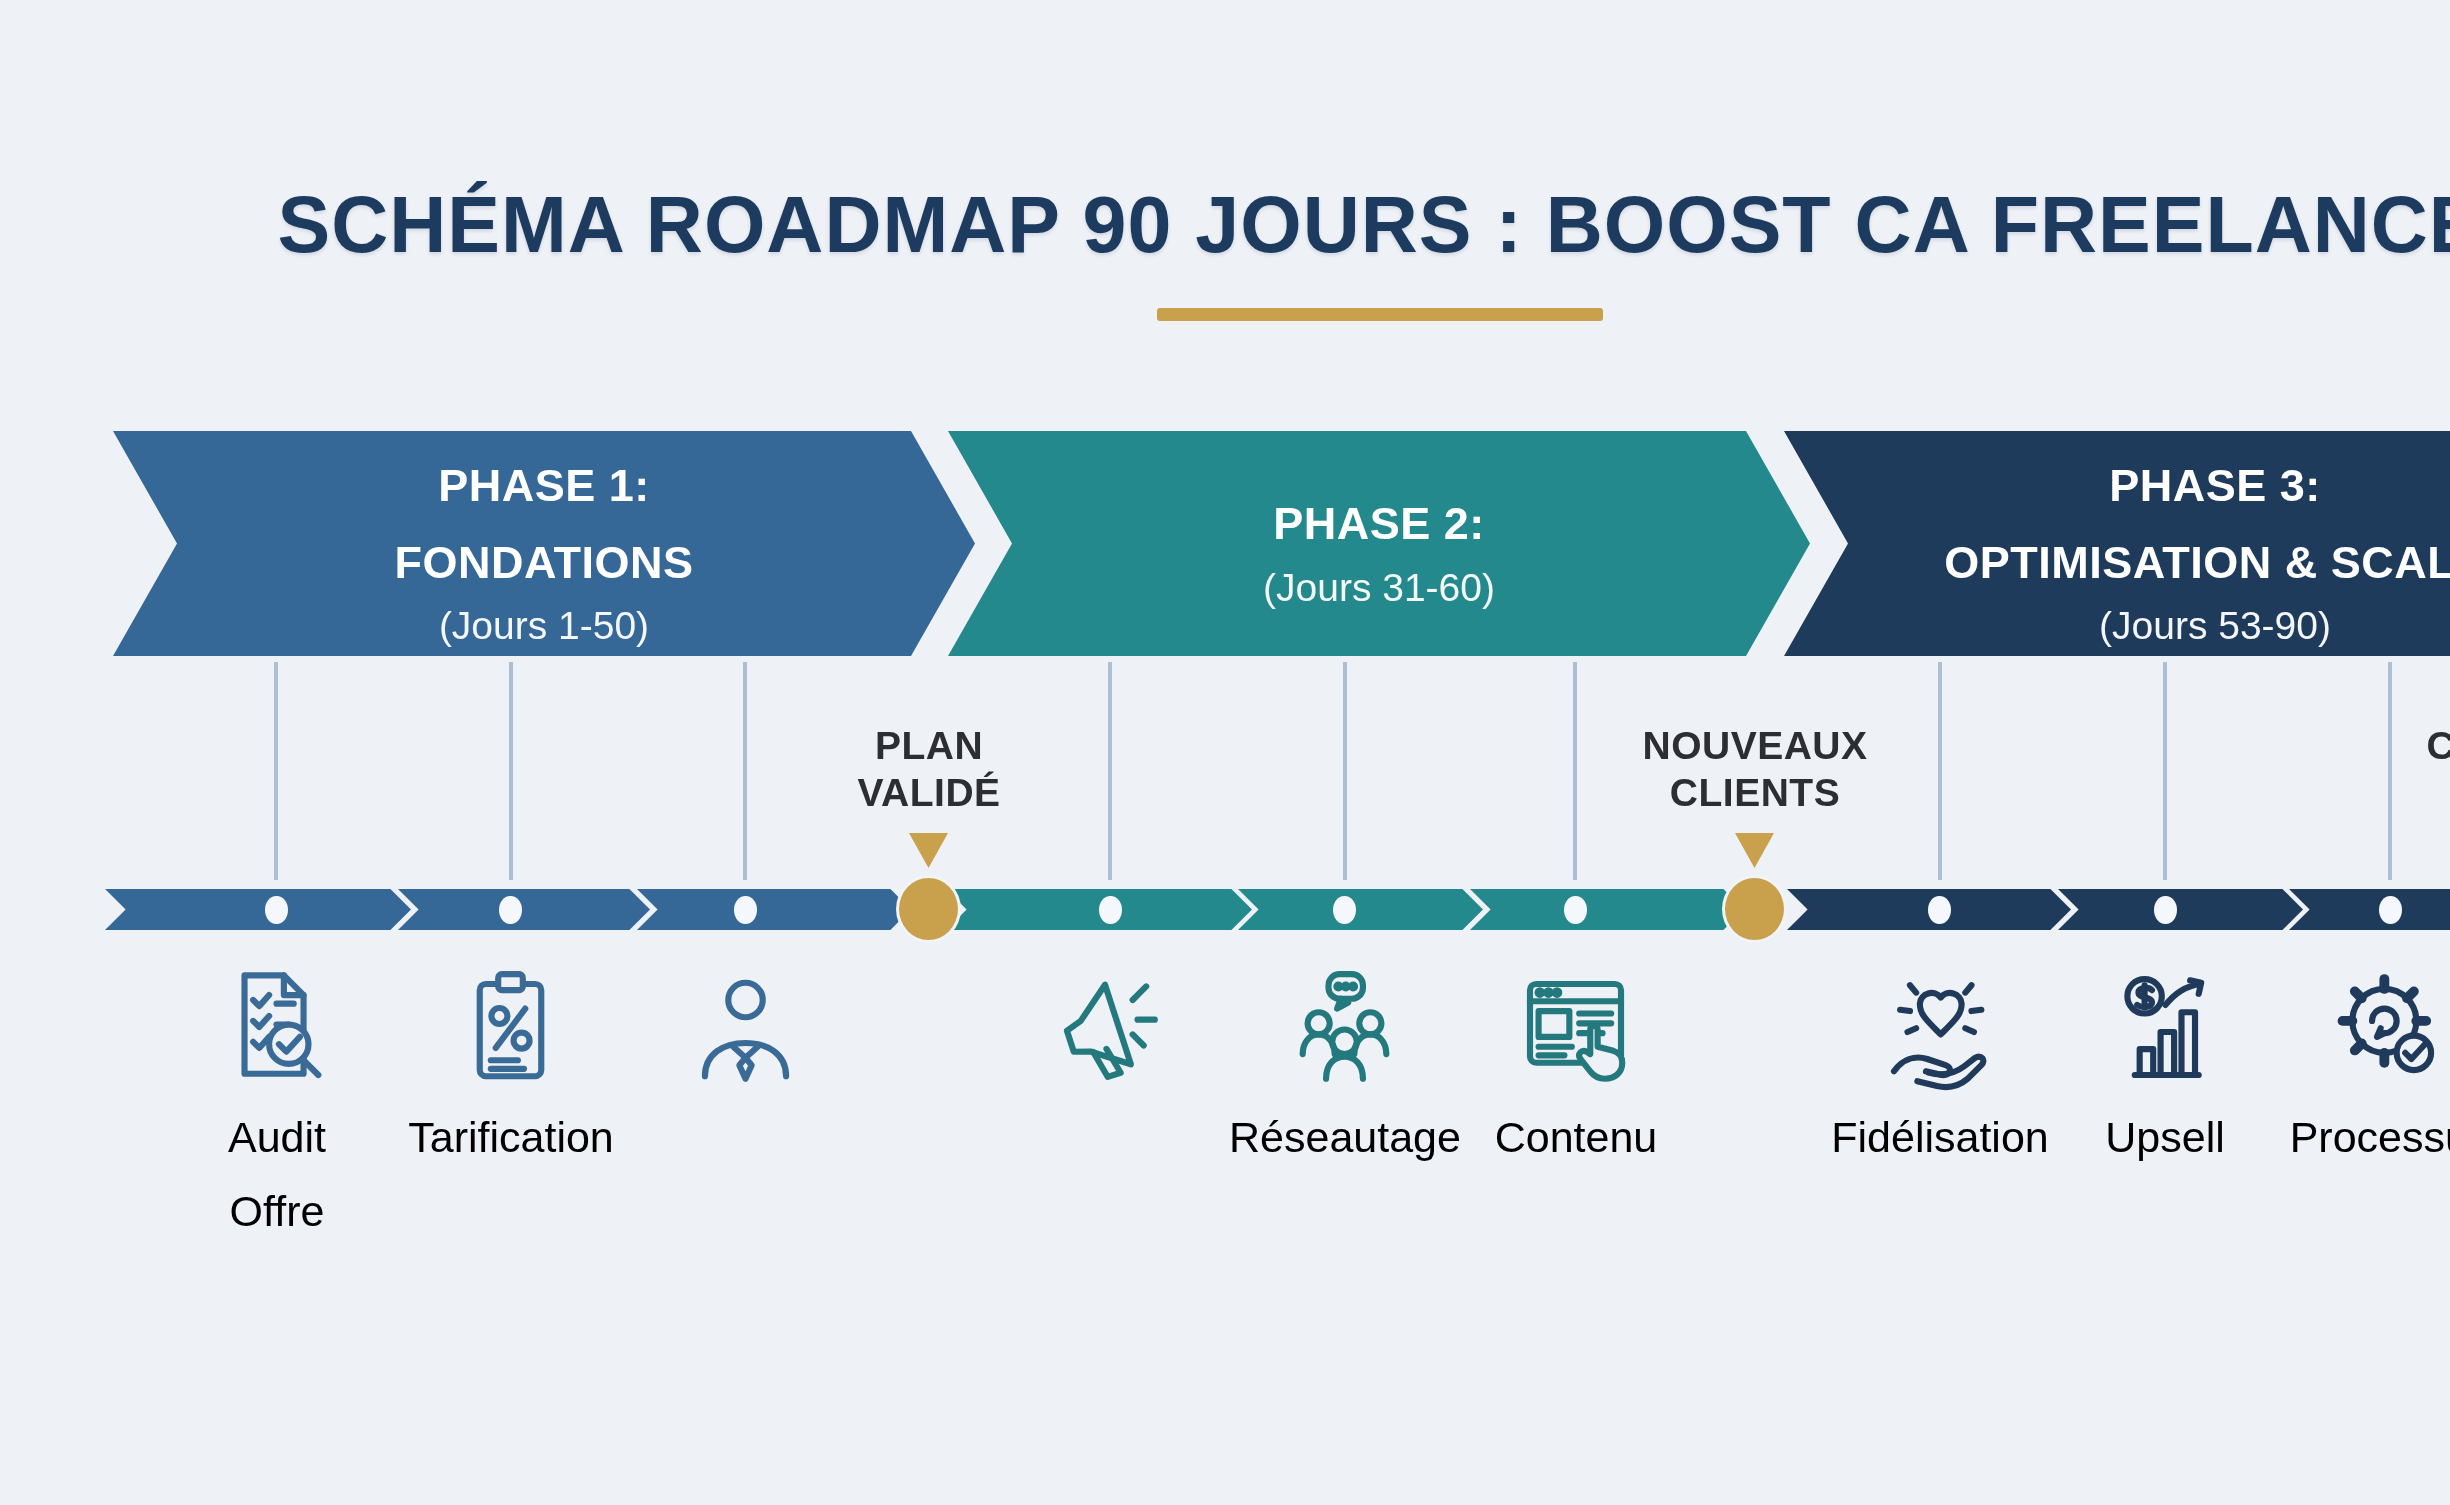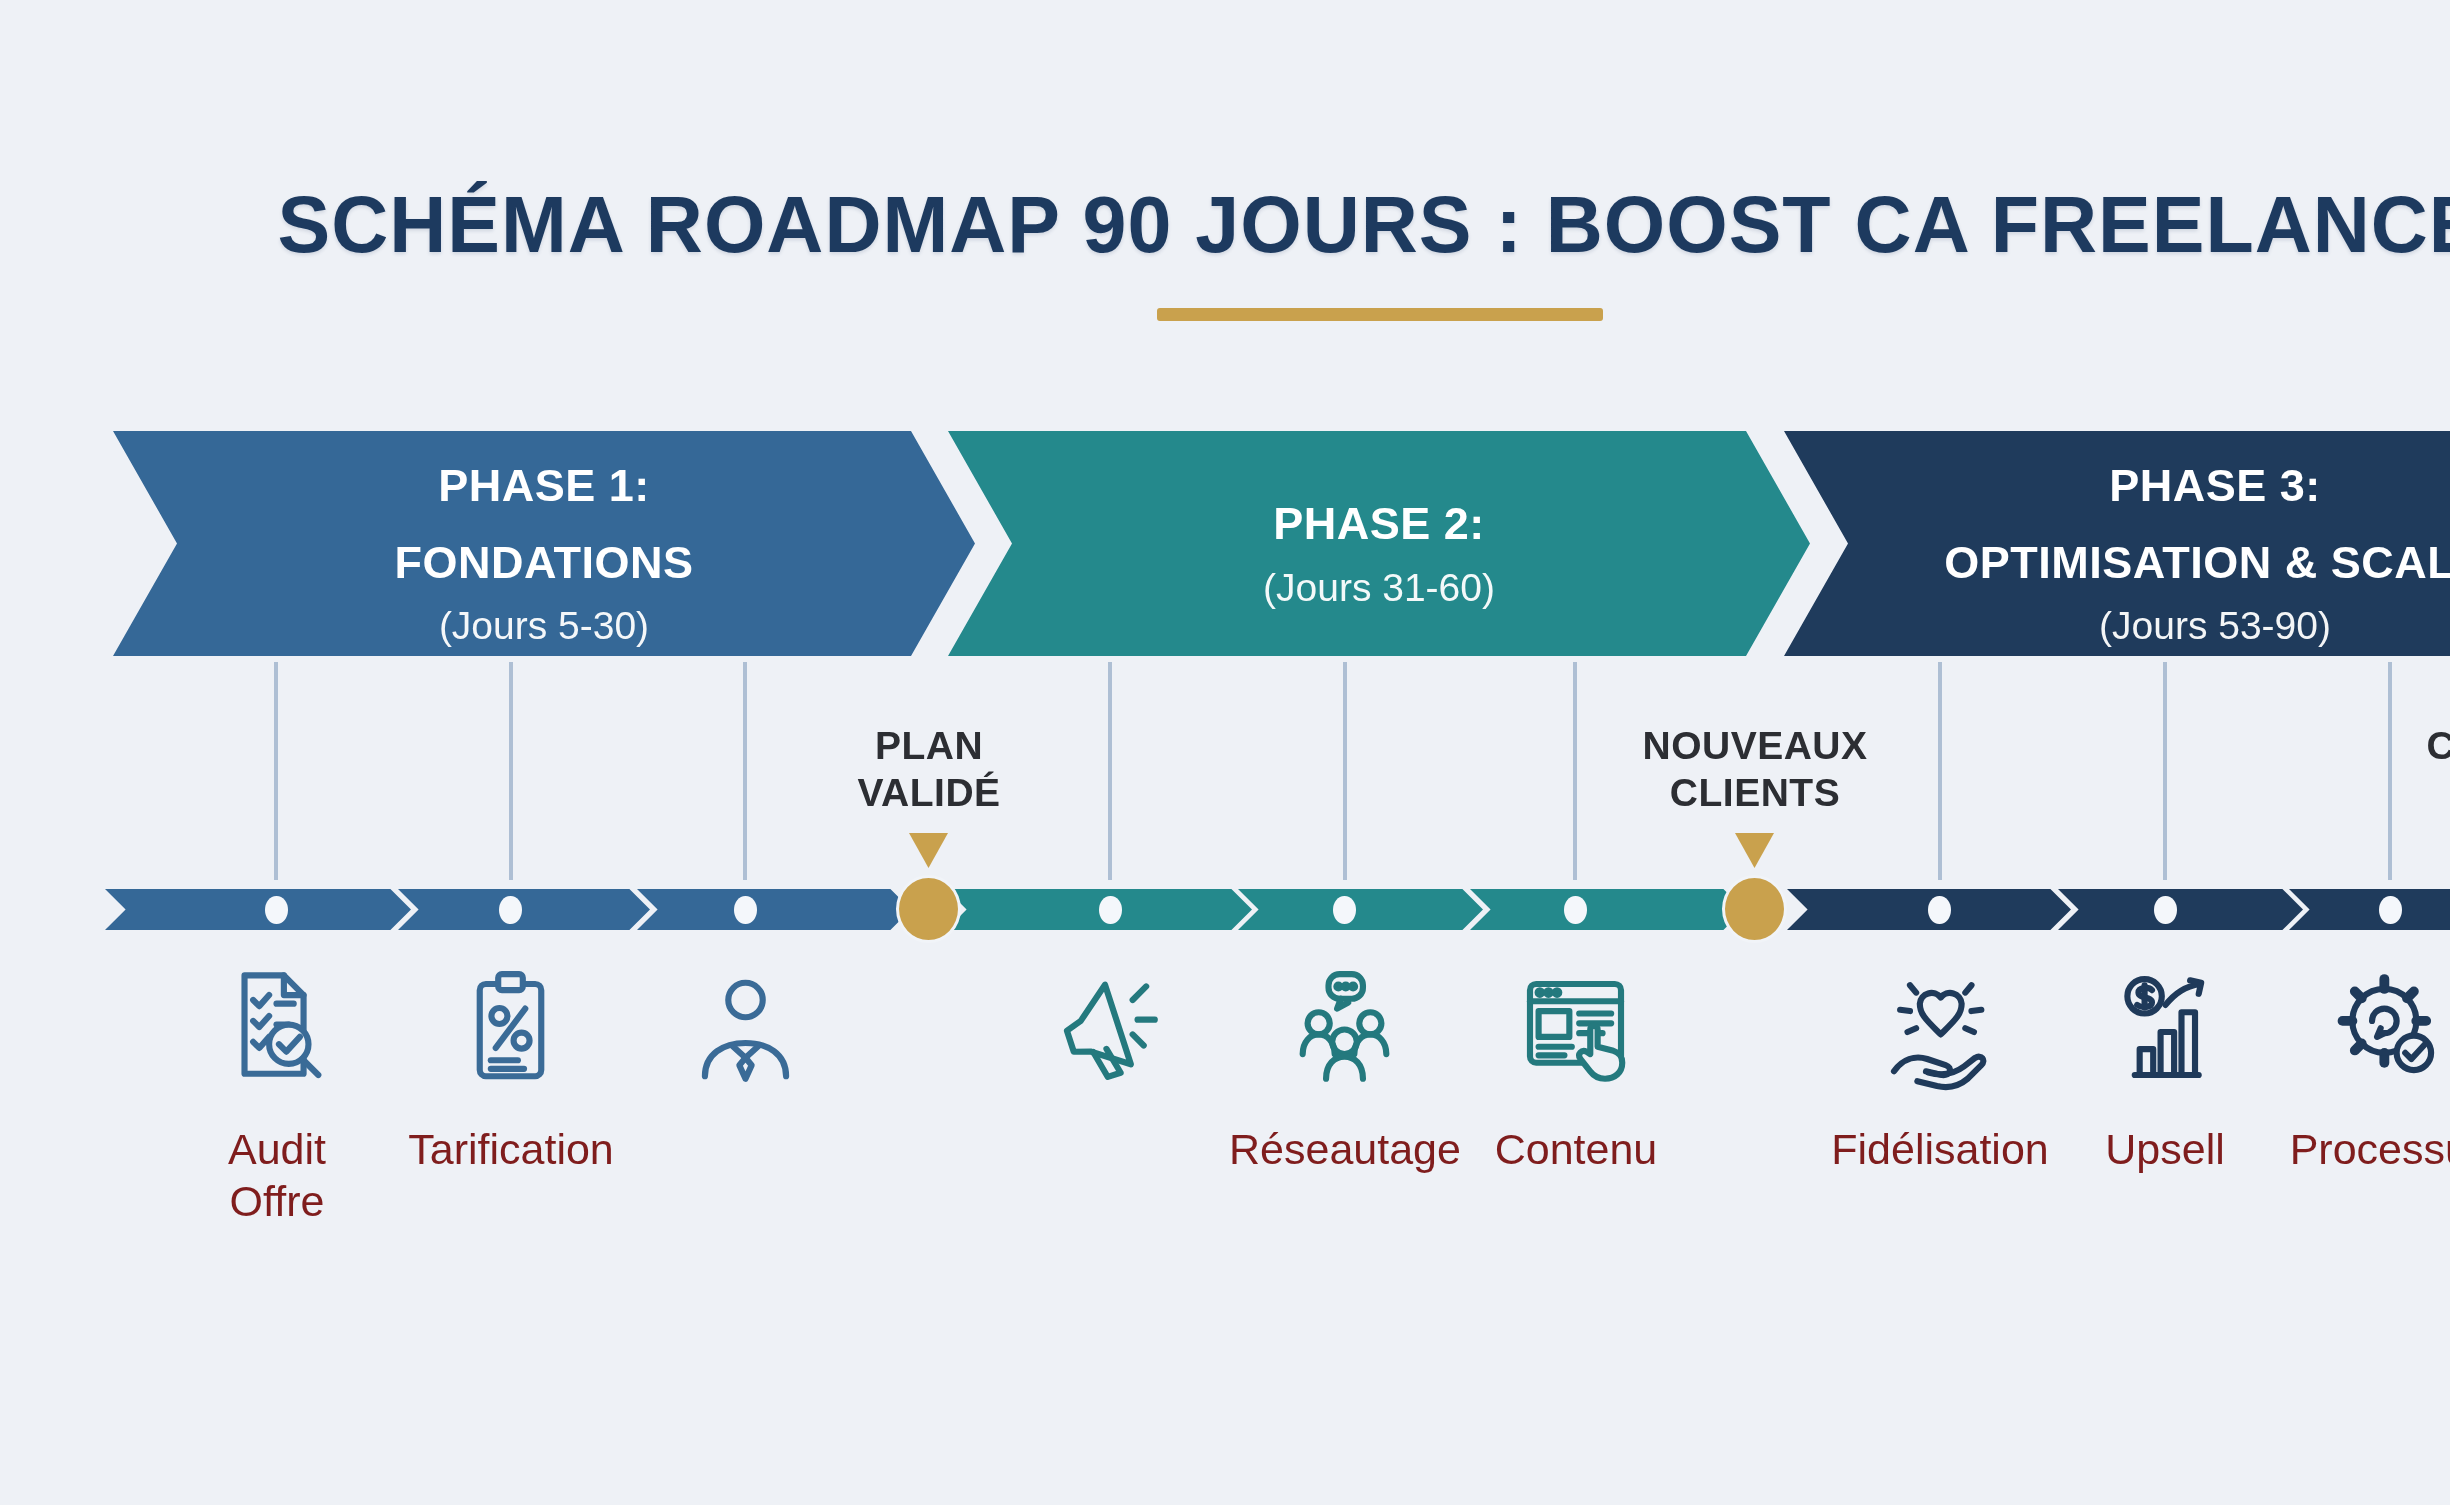--- a/index.html
+++ b/index.html
@@ -30,35 +30,35 @@
   .seg{position:absolute;top:889px;height:41px;
     clip-path:polygon(0 0, calc(100% - 20.6px) 0, 100% 50%, calc(100% - 20.6px) 100%, 0 100%, 20.6px 50%);}
   .dot{position:absolute;top:896px;width:22.5px;height:28px;border-radius:50%;background:#f4f7fb;}
   .gold-circle{position:absolute;top:875px;width:59px;height:62px;border-radius:50%;
     background:#c9a14d;border:3.4px solid #f1f4f8;}
 
   .icon{position:absolute;top:968px;width:123px;height:123px;}
   .icon svg{width:100%;height:100%;}
   .c1{color:#3a6b97}.c2{color:#24797e}.c3{color:#1f3a5a}
 
-  .item-label{position:absolute;top:1123px;width:314px;text-align:center;
-    font-size:43px;line-height:52px;color:#7f1d1d;white-space:pre-line;}
+  .item-label{position:absolute;top:1100px;width:314px;text-align:center;
+    font-size:43px;line-height:74px;color:#000000;white-space:pre-line;}
 </style>
 </head>
 <body>
 
 <div id="canvas">
 
   <div class="title">SCHÉMA ROADMAP 90 JOURS : BOOST CA FREELANCE</div>
   <div class="title-underline"></div>
 
   <div class="arrow" style="left:113px;background:#356897;">
     <div class="l1">PHASE 1:</div>
     <div class="l2">FONDATIONS</div>
-    <div class="l3">(Jours 5-30)</div>
+    <div class="l3">(Jours 1-50)</div>
   </div>
   <div class="arrow" style="left:948px;background:#24898c;">
     <div class="l1">PHASE 2:</div>
     <div class="l3">(Jours 31-60)</div>
   </div>
   <div class="arrow" style="left:1784px;background:#1f3b5c;">
     <div class="l1">PHASE 3:</div>
     <div class="l2">OPTIMISATION &amp; SCALE</div>
     <div class="l3">(Jours 53-90)</div>
   </div>

